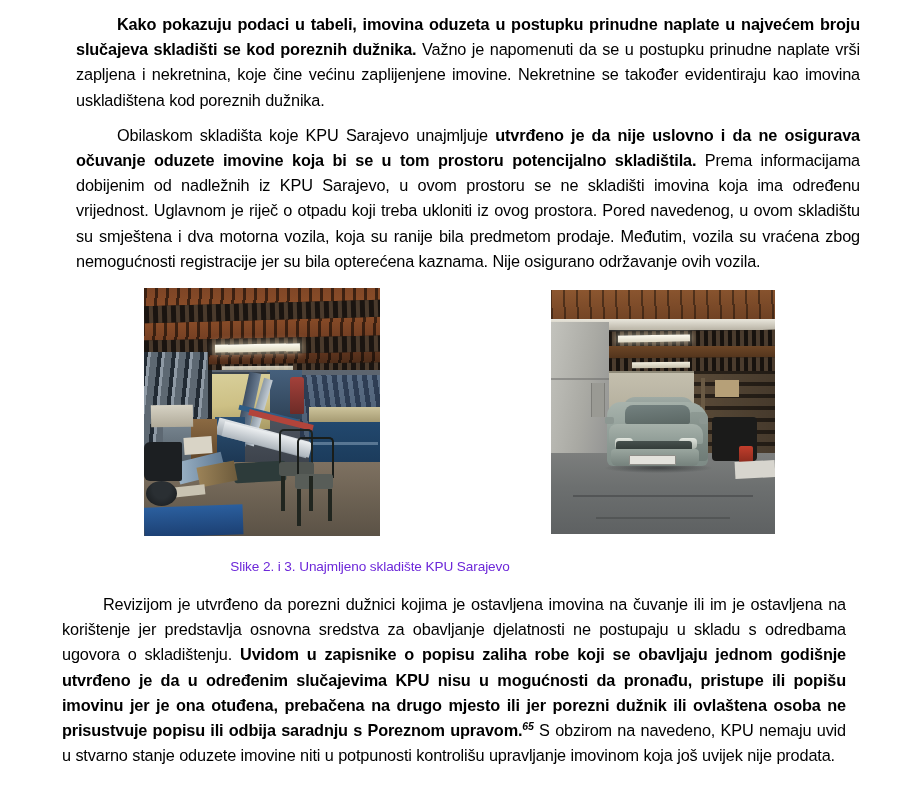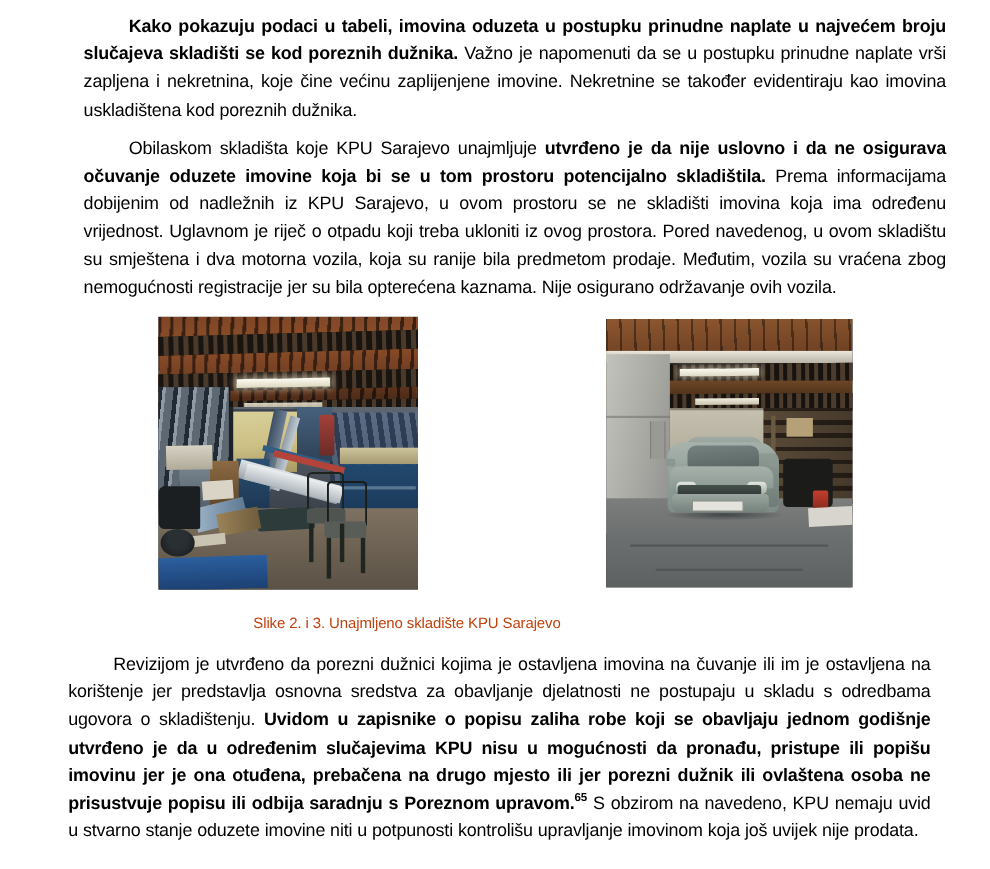--- a/index.html
+++ b/index.html
@@ -43,20 +43,21 @@
   }
   p.para:last-child { margin-bottom: 0; }
 
   b, strong { font-weight: bold; }
 
   sup.fn {
     font-size: 10.5px;
     vertical-align: super;
     line-height: 0;
     font-weight: bold;
+    font-style: italic;
   }
 
   
   .figures {
     position: absolute;
     left: 0;
     top: 288px;
     width: 900px;
     height: 258px;
   }
@@ -471,21 +472,21 @@
 
   
   .caption {
     position: absolute;
     left: 0;
     top: 559px;
     width: 740px;
     text-align: center;
     font-size: 13.6px;
     letter-spacing: -0.1px;
-    color: #c2410c;
+    color: #6d28d9;
   }
 
   .lower-content {
     position: absolute;
     left: 62px;
     top: 592px;
     width: 784px;
   }
 </style>
 </head>

